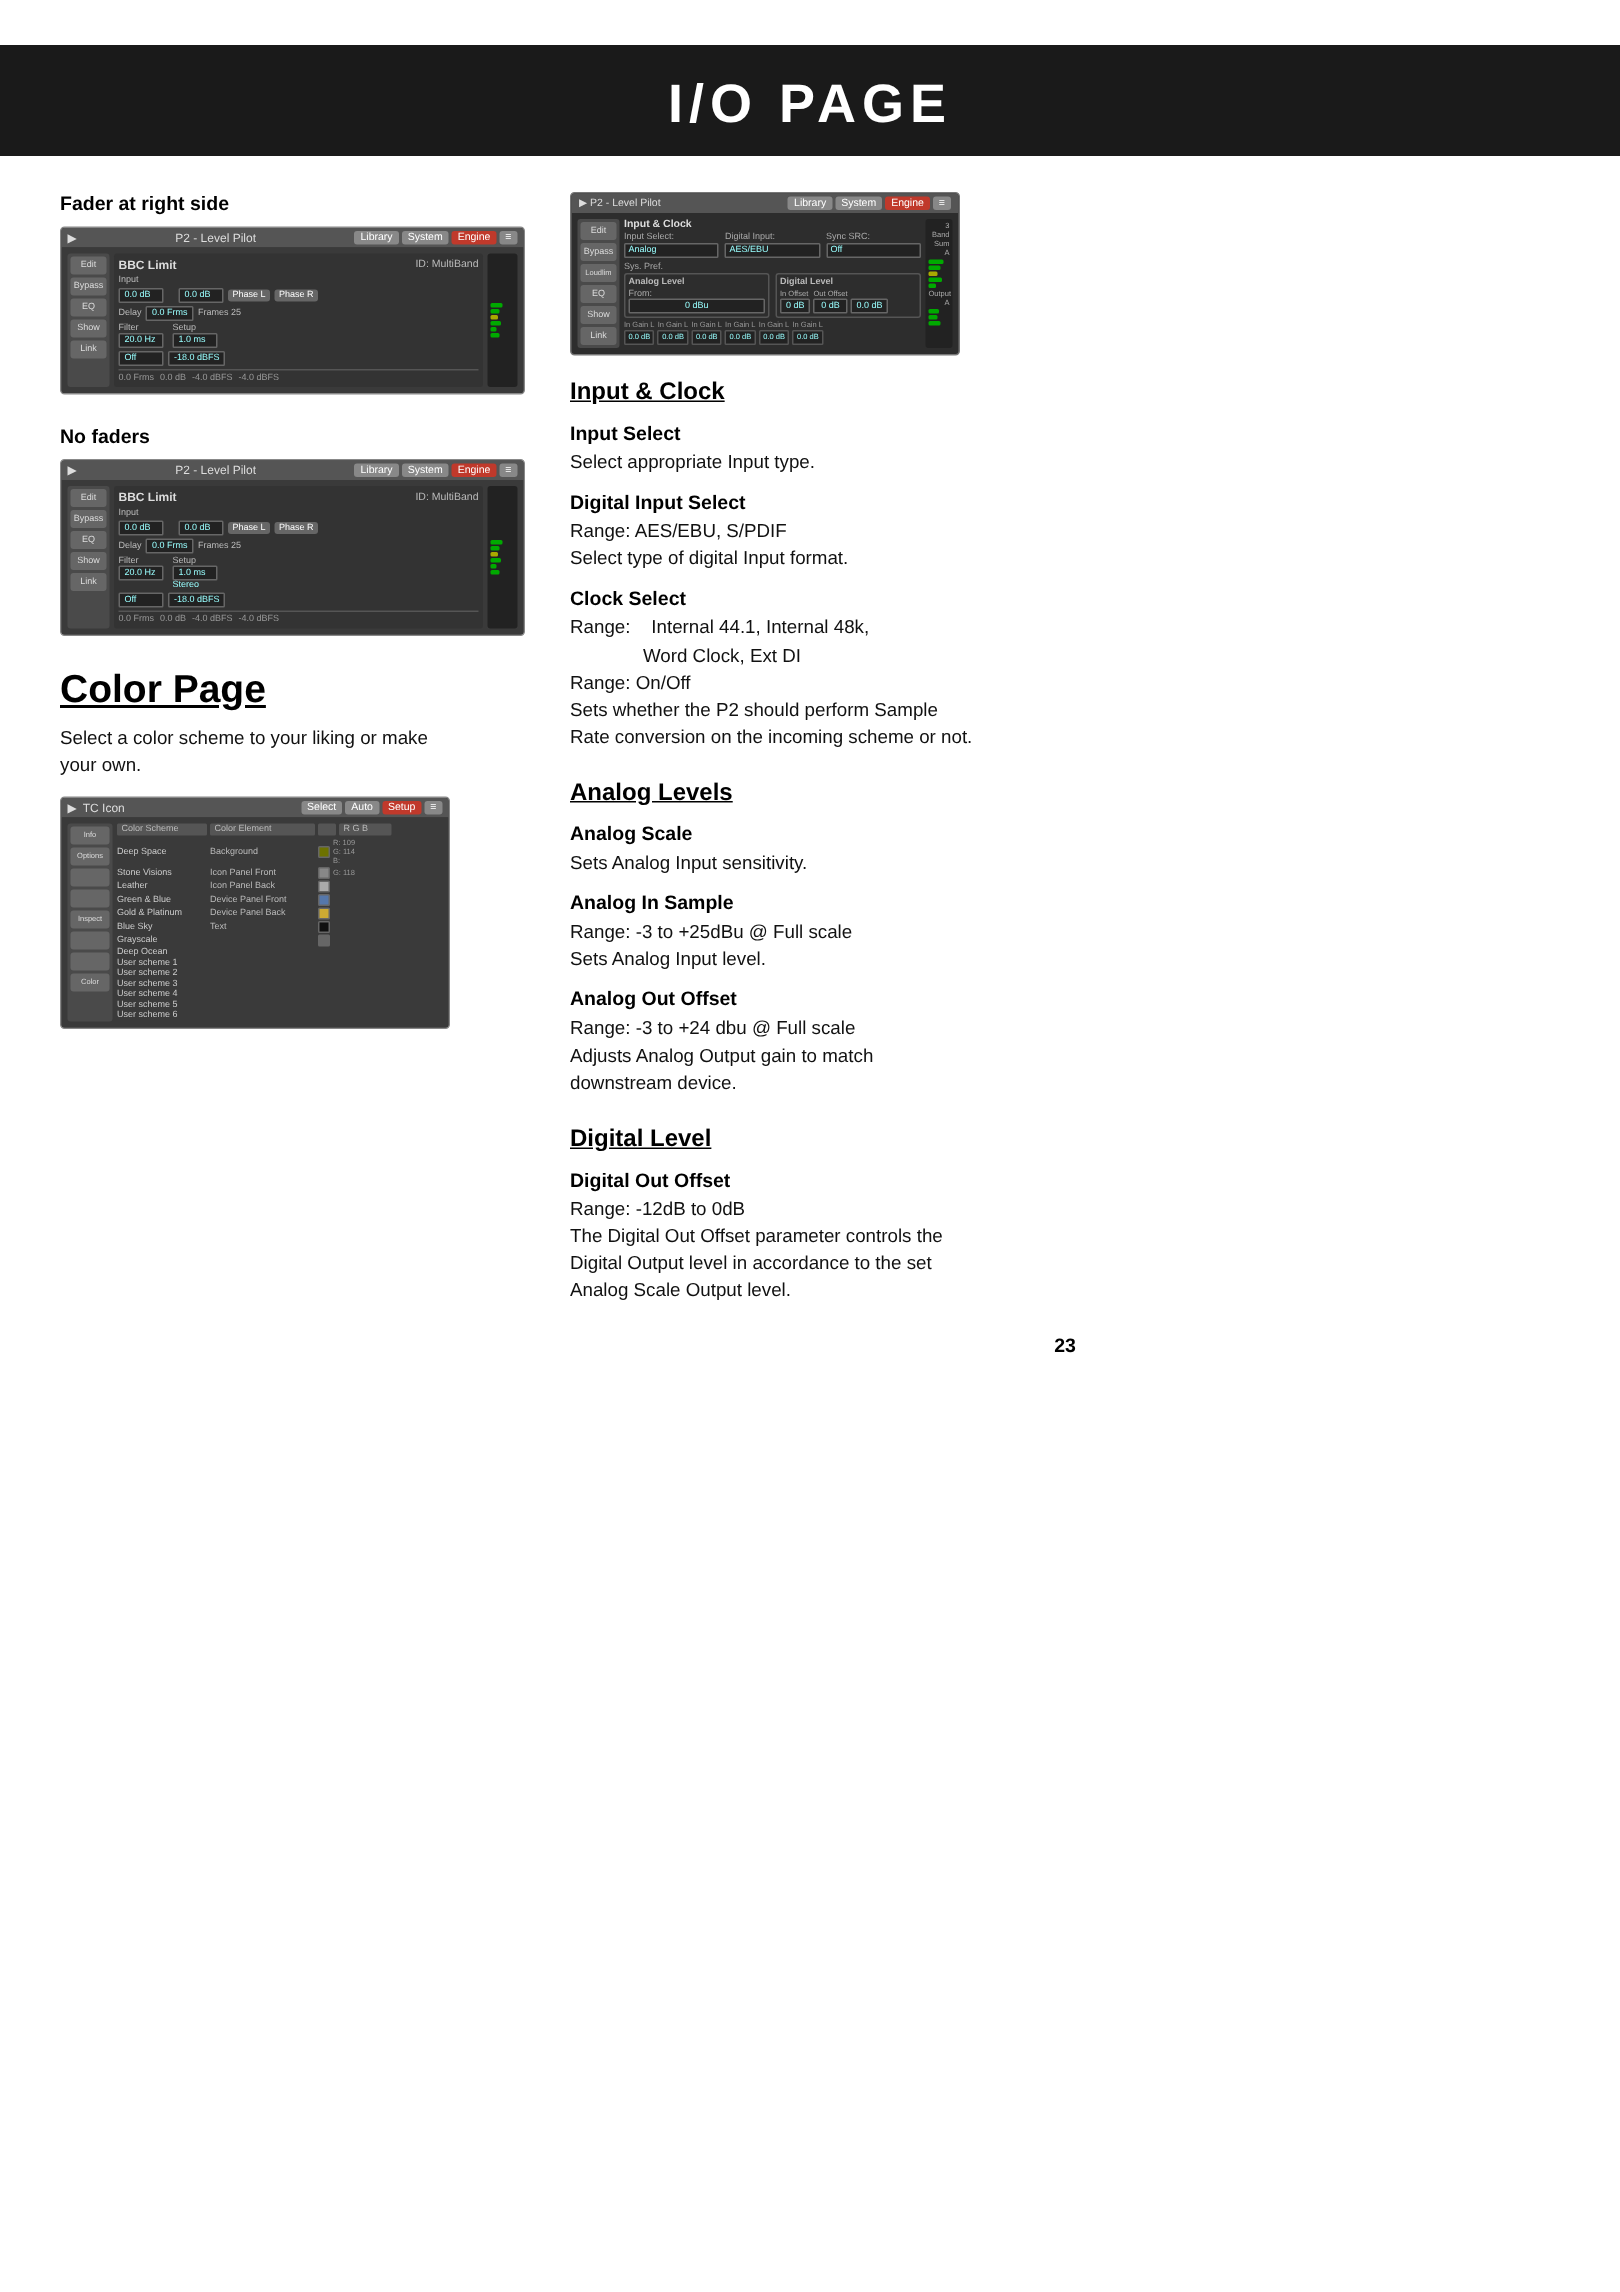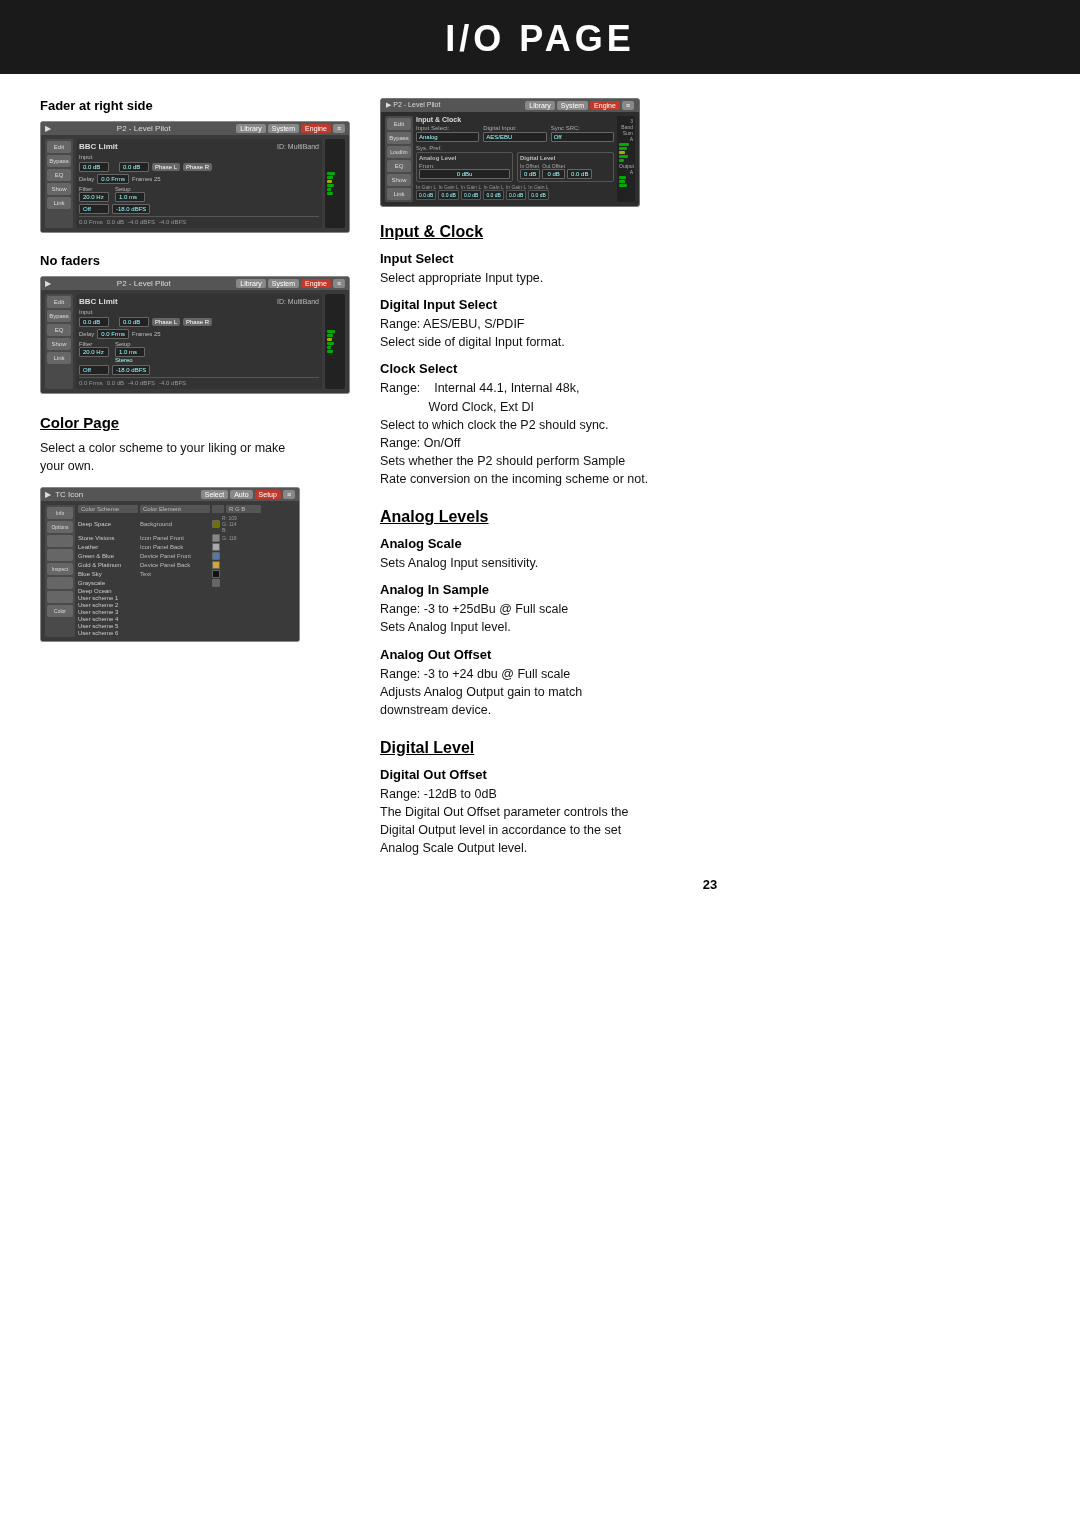--- a/index.html
+++ b/index.html
@@ -11,20 +11,21 @@
       font-size: 13px;
       color: #000;
     }
 
     
     .page-header {
       background: #1a1a1a;
       text-align: center;
       padding: 18px 0 14px;
       margin-bottom: 24px;
+      margin-top: 30px;
     }
     .page-header h1 {
       color: #ffffff;
       font-size: 36px;
       font-weight: bold;
       letter-spacing: 4px;
       font-family: Arial, Helvetica, sans-serif;
     }
 
     .content-area {
@@ -287,21 +288,21 @@
     }
 
     .section-heading {
       font-size: 16px;
       font-weight: bold;
       text-decoration: underline;
       margin-bottom: 8px;
     }
 
     .section-heading.large {
-      font-size: 15px;
+      font-size: 26px;
     }
 
     .subsection-heading {
       font-weight: bold;
       font-size: 13px;
       margin-bottom: 3px;
       margin-top: 10px;
     }
 
     .section-text {
@@ -843,26 +844,25 @@
     </div>
 
     <div class="content-section">
       <div class="section-heading">Input &amp; Clock</div>
 
       <div class="subsection-heading">Input Select</div>
       <div class="section-text">Select appropriate Input type.</div>
 
       <div class="subsection-heading">Digital Input Select</div>
       <div class="section-text">Range: AES/EBU, S/PDIF</div>
-      <div class="section-text">Select side of digital Input format.</div>
+      <div class="section-text">Select type of digital Input format.</div>
 
       <div class="subsection-heading">Clock Select</div>
       <div class="section-text">Range:&nbsp;&nbsp;&nbsp;&nbsp;Internal 44.1, Internal 48k,</div>
       <div class="section-text">&nbsp;&nbsp;&nbsp;&nbsp;&nbsp;&nbsp;&nbsp;&nbsp;&nbsp;&nbsp;&nbsp;&nbsp;&nbsp;&nbsp;Word Clock, Ext DI</div>
-      <div class="section-text">Select to which clock the P2 should sync.</div>
 
       <div class="section-text">Range: On/Off</div>
       <div class="section-text">Sets whether the P2 should perform Sample</div>
       <div class="section-text">Rate conversion on the incoming scheme or not.</div>
     </div>
 
     <div class="content-section">
       <div class="section-heading">Analog Levels</div>
 
       <div class="subsection-heading">Analog Scale</div>

